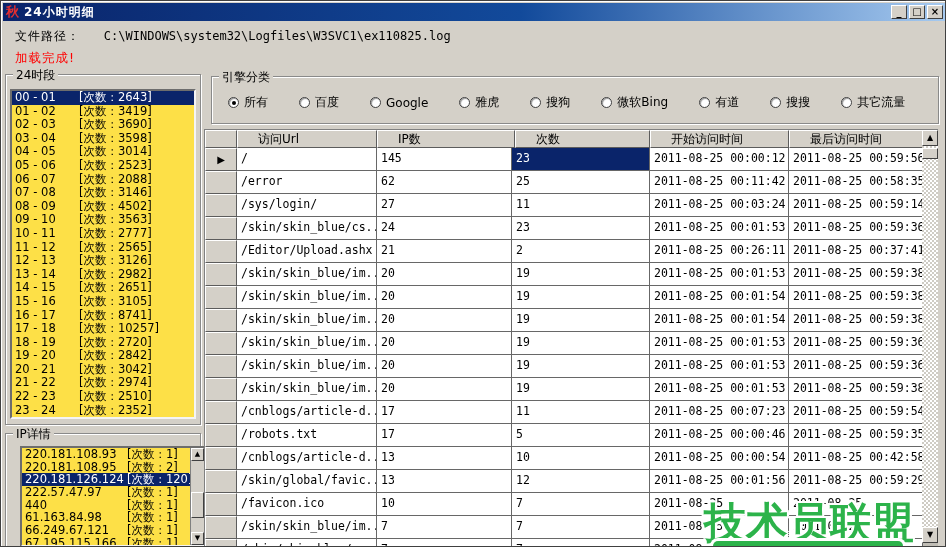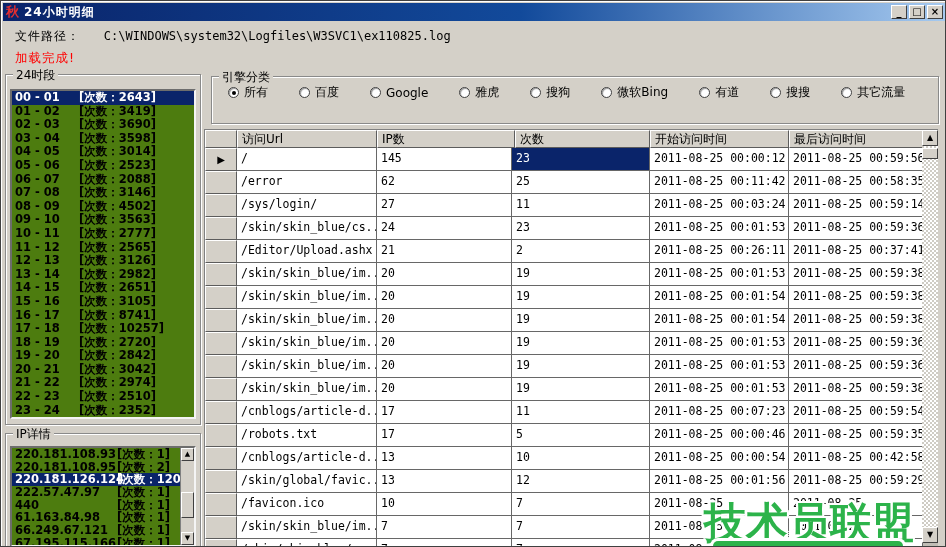--- a/index.html
+++ b/index.html
@@ -29,48 +29,48 @@
   .file-value { font-family:"DejaVu Sans Mono", monospace; margin-left:20px; font-size:12px; }
   .status-text { position:absolute; left:14px; top:49px; font-size:12.5px; color:#f00; letter-spacing:1px; }
   
   .groupbox { position:absolute; border:1px solid #8a8a8a; box-shadow:inset 1px 1px 0 #fff,1px 1px 0 #fff; }
   .group-label { position:absolute; top:-8px; left:7px; background:#d4d0c8; padding:0 3px; font-size:12px; color:#000; }
   #time-group { left:4px; top:73px; width:196px; height:351px; }
   #ip-group   { left:4px; top:432px; width:196px; height:130px; }
   #engine-group { left:210px; top:75px; width:728px; height:48px; }
   
   .listbox {
-    position:absolute; background:#4d7c0f; overflow:hidden;
-    border:2px solid; border-color:#6d6d6d #f4f4f4 #f4f4f4 #6d6d6d;font-weight:bold;
+    position:absolute; background:#fde047; overflow:hidden;
+    border:2px solid; border-color:#6d6d6d #f4f4f4 #f4f4f4 #6d6d6d;
   }
   #time-list { left:4px; top:14px; width:186px; height:330px; }
-  #ip-list   { left:4px; top:12px; width:186px; height:101px; }
+  #ip-list   { left:14px; top:12px; width:186px; height:101px; }
   .lb-item { height:13.6px; line-height:13.7px; font-size:11.5px; white-space:nowrap; padding-left:3px; color:#000; cursor:default; }
   .lb-item .rng { display:inline-block; width:64px; }
   .ip-item { height:12.7px; line-height:12.9px; }
   .ip-item .rng { width:102px; }
   .lb-item.sel { background:#0a246a; color:#fff; }
   
   .mini-scroll { position:absolute; right:0; top:0; bottom:0; width:14px; background:#d4d0c8; border-left:1px solid #808080; }
   .mini-btn { position:absolute; left:0; width:13px; height:13px; background:#d4d0c8; border:1px solid; border-color:#fff #404040 #404040 #fff; font-size:7px; text-align:center; line-height:11px; color:#000; }
   .mini-thumb { position:absolute; left:0; width:13px; height:26px; top:44px; background:#d4d0c8; border:1px solid; border-color:#fff #404040 #404040 #fff; }
   
-  #engine-row { position:absolute; left:16px; top:7px; display:flex; align-items:center; }
+  #engine-row { position:absolute; left:16px; top:17px; display:flex; align-items:center; }
   .radio-opt { display:flex; align-items:center; margin-right:31px; cursor:default; }
   .radio {
     width:11px; height:11px; border-radius:50%; background:#fff; margin-right:5px; position:relative;
     border:1px solid #404040; box-shadow:inset 1px 1px 1px #9a9a9a;
   }
   .radio.sel::after { content:""; position:absolute; left:2.5px; top:2.5px; width:4px; height:4px; border-radius:50%; background:#000; }
   .radio-label { font-size:12px; color:#000; }
   
   #grid { position:absolute; left:203px; top:128px; width:734px; height:419px; background:#c0bdb5; border-left:1px solid #808080; border-top:1px solid #808080; }
   .g-header { display:flex; height:18px; }
   .g-h-cell {
-    background:#d4d0c8; font-size:12px; line-height:16px; padding-left:4px; color:#000;
+    background:#d4d0c8; font-size:12px; line-height:16px; padding-left:20px; color:#000;
     border:1px solid; border-color:#fff #5c5c5c #5c5c5c #fff; overflow:hidden; white-space:nowrap; cursor:default;
   }
   .g-row { display:flex; height:23px; }
   .g-sel {
     background:#d4d0c8; border:1px solid; border-color:#fff #5c5c5c #5c5c5c #fff;
     font-size:10px; color:#000; text-align:center; line-height:21px; cursor:default;
   }
   .g-cell {
     background:#fff; color:#000; font-family:"DejaVu Sans Mono", monospace; font-size:11.5px;
     line-height:21px; padding-left:4px; border-right:1px solid #676767; border-bottom:1px solid #676767;

